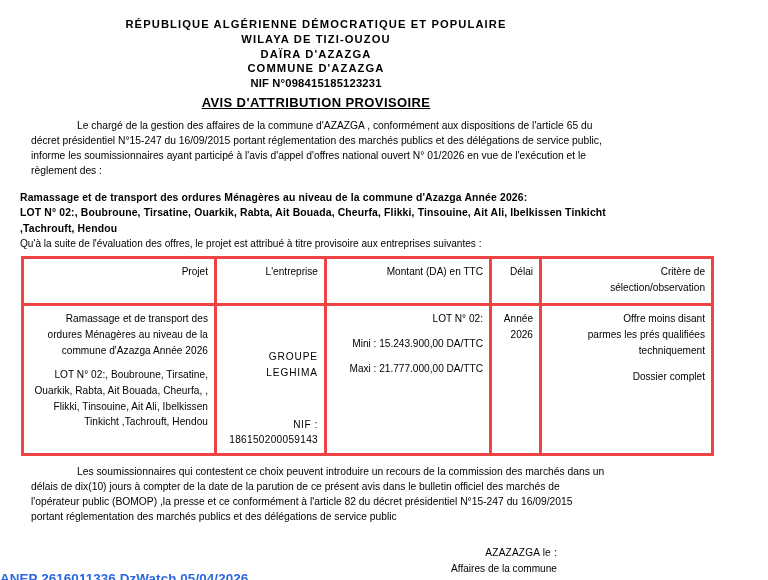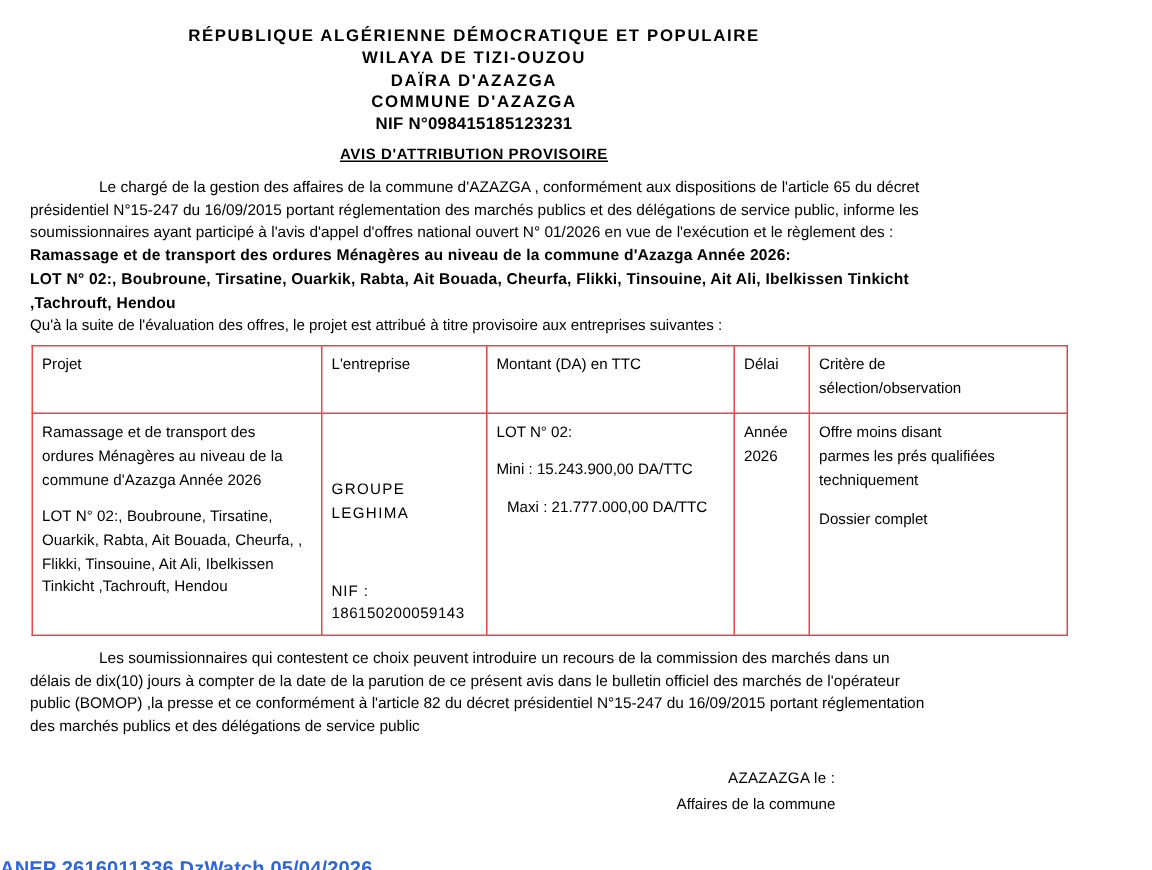--- a/index.html
+++ b/index.html
@@ -36,33 +36,33 @@
     font-weight: bold;
     letter-spacing: 1.1px;
     white-space: nowrap;
   }
   .doc-header .hline.nif {
     letter-spacing: 0.2px;
     font-weight: bold;
   }
   .doc-title {
     display: inline-block;
-    font-size: 10px;
+    font-size: 13px;
     font-weight: bold;
     letter-spacing: 0.4px;
     text-decoration: underline;
     margin-top: 1px;
   }
 
   
   .body-wrap {
     padding: 0 14px 0 20px;
   }
   p.para {
-    margin: 0;
+    margin: 11px;
     font-size: 10.3px;
     line-height: 1.47;
     text-align: left;
   }
   p.para.indent {
     text-indent: 46px;
     margin-top: 6px;
   }
   .strong-line {
     font-size: 10.4px;
@@ -82,26 +82,26 @@
     padding: 0 0 0 21px;
     margin-top: 5px;
   }
   table.attrib {
     border-collapse: collapse;
     width: 690px;
     table-layout: fixed;
   }
   table.attrib th,
   table.attrib td {
-    border: 1px solid #ef4444;
+    border: 3px solid #ef4444;
     vertical-align: top;
     padding: 5px 6px 5px 6px;
     font-size: 10.1px;
     font-weight: normal;
-    text-align: left;
+    text-align: right;
     line-height: 1.55;
   }
   table.attrib thead th {
     height: 34px;
   }
   .col-projet    { width: 193px; }
   .col-entr      { width: 110px; }
   .col-montant   { width: 165px; }
   .col-delai     { width: 50px; }
   .col-critere   { width: 172px; }

